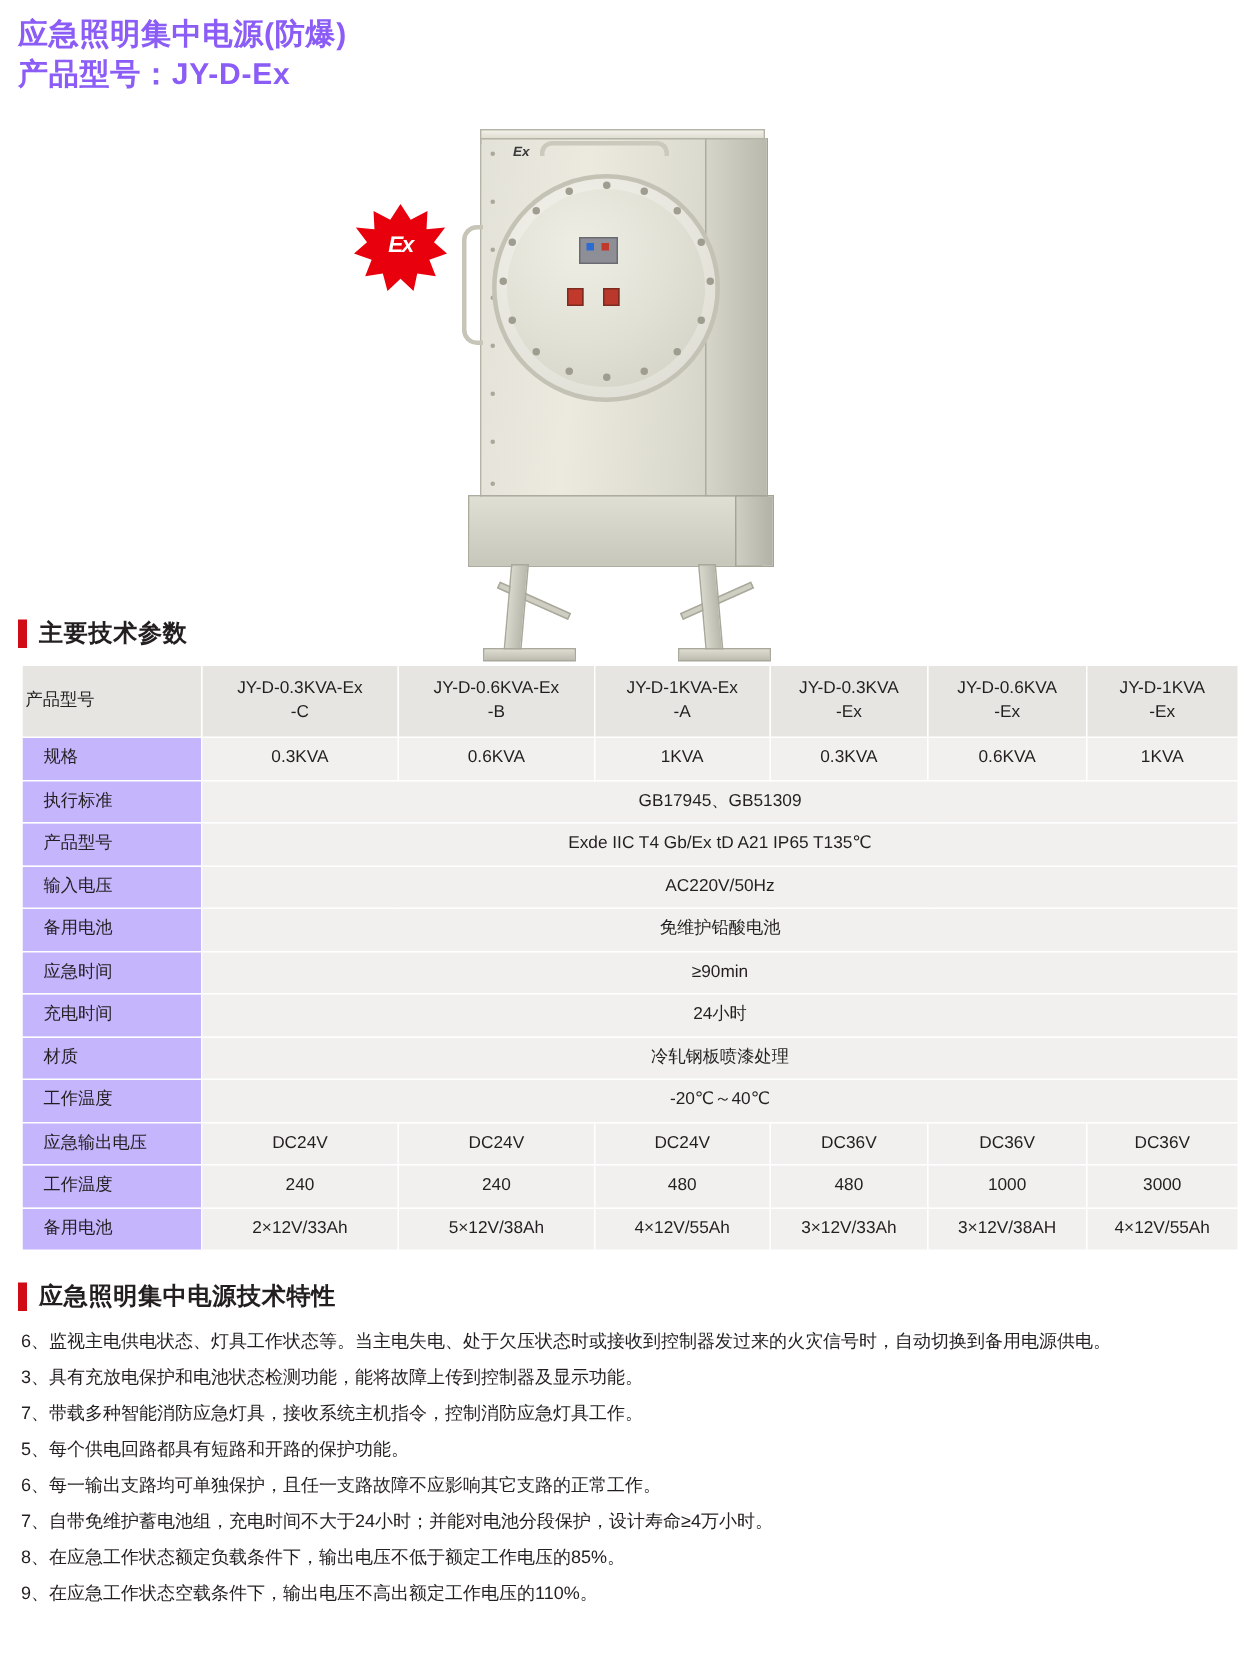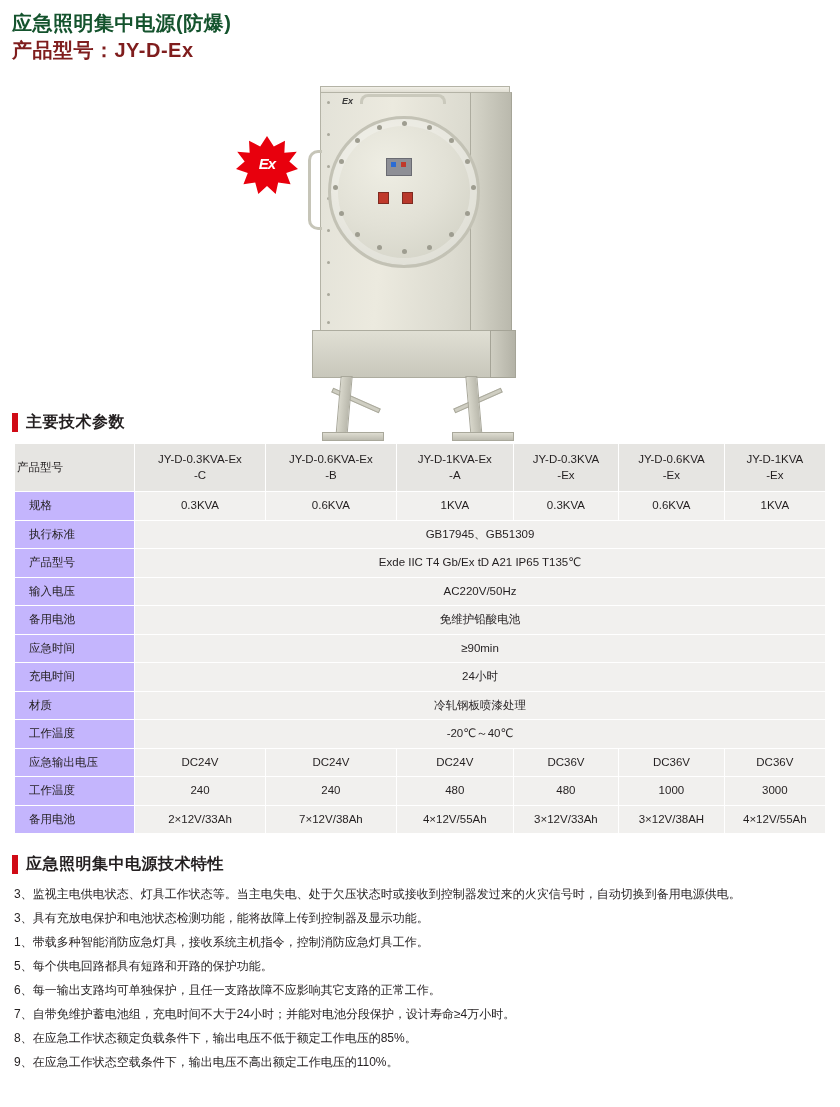--- a/index.html
+++ b/index.html
@@ -14,28 +14,28 @@
     position: relative;
     width: 840px; height: 1107px;
     overflow: hidden;
   }
 
   
   .header {
     padding: 10px 0 0 12px;
   }
   .title-line1 {
-    color: #14532d;
+    color: #8b5cf6;
     font-size: 20px;
     font-weight: bold;
     letter-spacing: 0.5px;
     line-height: 26px;
   }
   .title-line2 {
-    color: #7f1d1d;
+    color: #8b5cf6;
     font-size: 20px;
     font-weight: bold;
     letter-spacing: 0.5px;
     line-height: 28px;
   }
 
   
   .product-area {
     position: relative;
     height: 330px;
@@ -413,39 +413,39 @@
             <td>240</td>
             <td>240</td>
             <td>480</td>
             <td>480</td>
             <td>1000</td>
             <td>3000</td>
           </tr>
           <tr>
             <td class="label">备用电池</td>
             <td>2×12V/33Ah</td>
-            <td>7×12V/38Ah</td>
+            <td>5×12V/38Ah</td>
             <td>4×12V/55Ah</td>
             <td>3×12V/33Ah</td>
             <td>3×12V/38AH</td>
             <td>4×12V/55Ah</td>
           </tr>
         </tbody>
     </table>
   </div>
 
   <div class="section-head" style="margin-top:20px">
     <span class="bar"></span>
     <span class="txt">应急照明集中电源技术特性</span>
   </div>
 
   <div class="features">
-      <p>3、监视主电供电状态、灯具工作状态等。当主电失电、处于欠压状态时或接收到控制器发过来的火灾信号时，自动切换到备用电源供电。</p>
+      <p>6、监视主电供电状态、灯具工作状态等。当主电失电、处于欠压状态时或接收到控制器发过来的火灾信号时，自动切换到备用电源供电。</p>
       <p>3、具有充放电保护和电池状态检测功能，能将故障上传到控制器及显示功能。</p>
-      <p>1、带载多种智能消防应急灯具，接收系统主机指令，控制消防应急灯具工作。</p>
+      <p>7、带载多种智能消防应急灯具，接收系统主机指令，控制消防应急灯具工作。</p>
       <p>5、每个供电回路都具有短路和开路的保护功能。</p>
       <p>6、每一输出支路均可单独保护，且任一支路故障不应影响其它支路的正常工作。</p>
       <p>7、自带免维护蓄电池组，充电时间不大于24小时；并能对电池分段保护，设计寿命≥4万小时。</p>
       <p>8、在应急工作状态额定负载条件下，输出电压不低于额定工作电压的85%。</p>
       <p>9、在应急工作状态空载条件下，输出电压不高出额定工作电压的110%。</p>
     </div>
 
 </div>
 
 </body></html>

